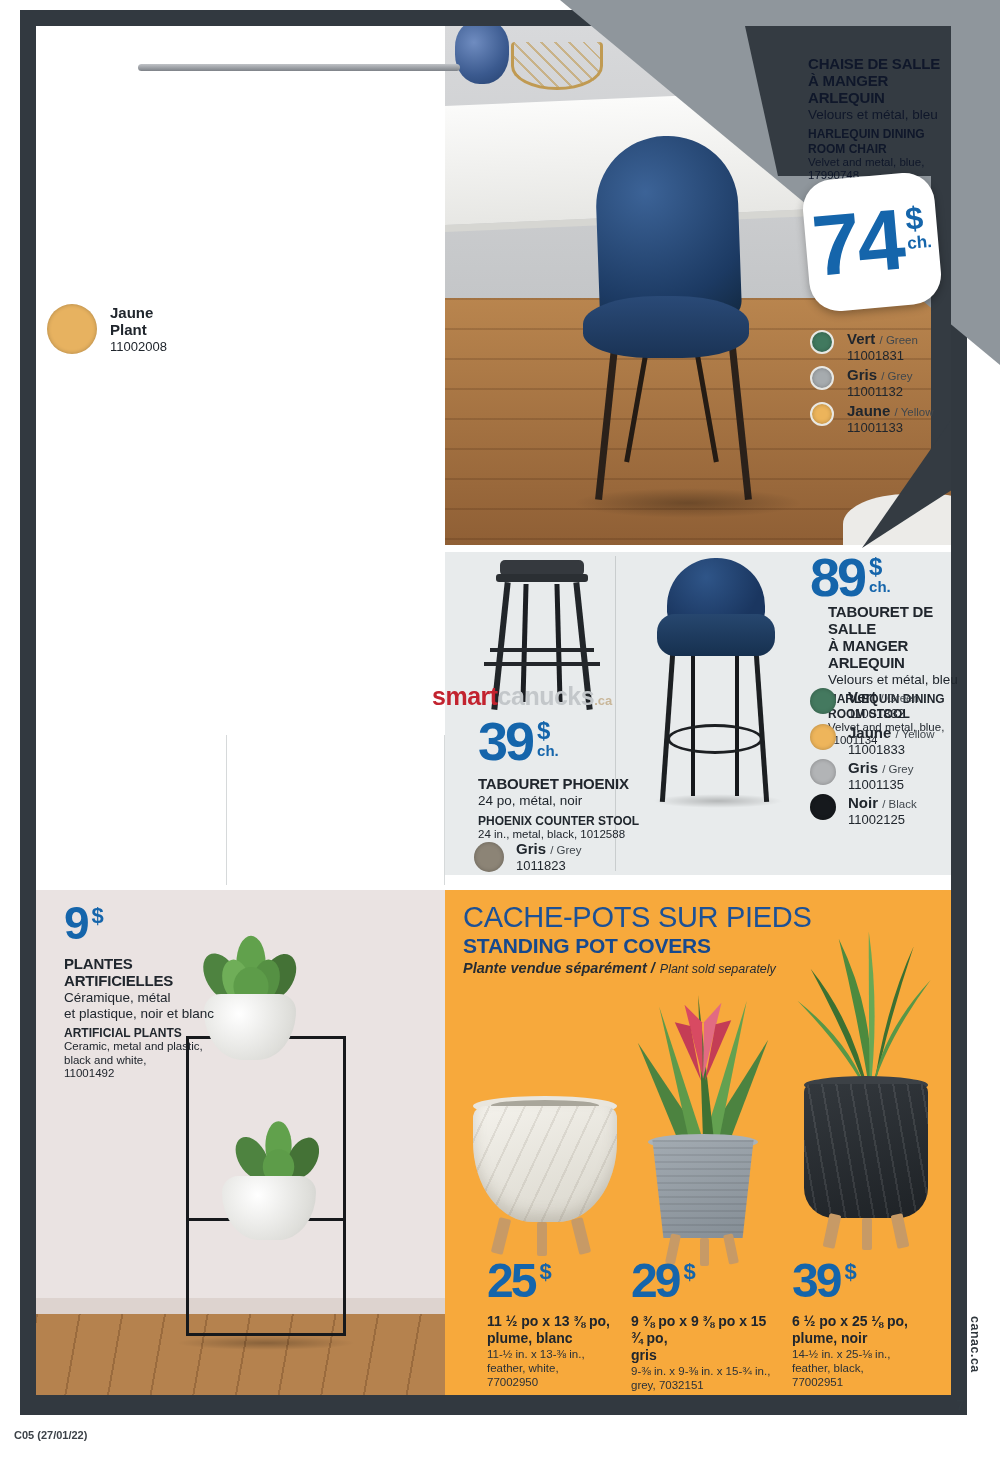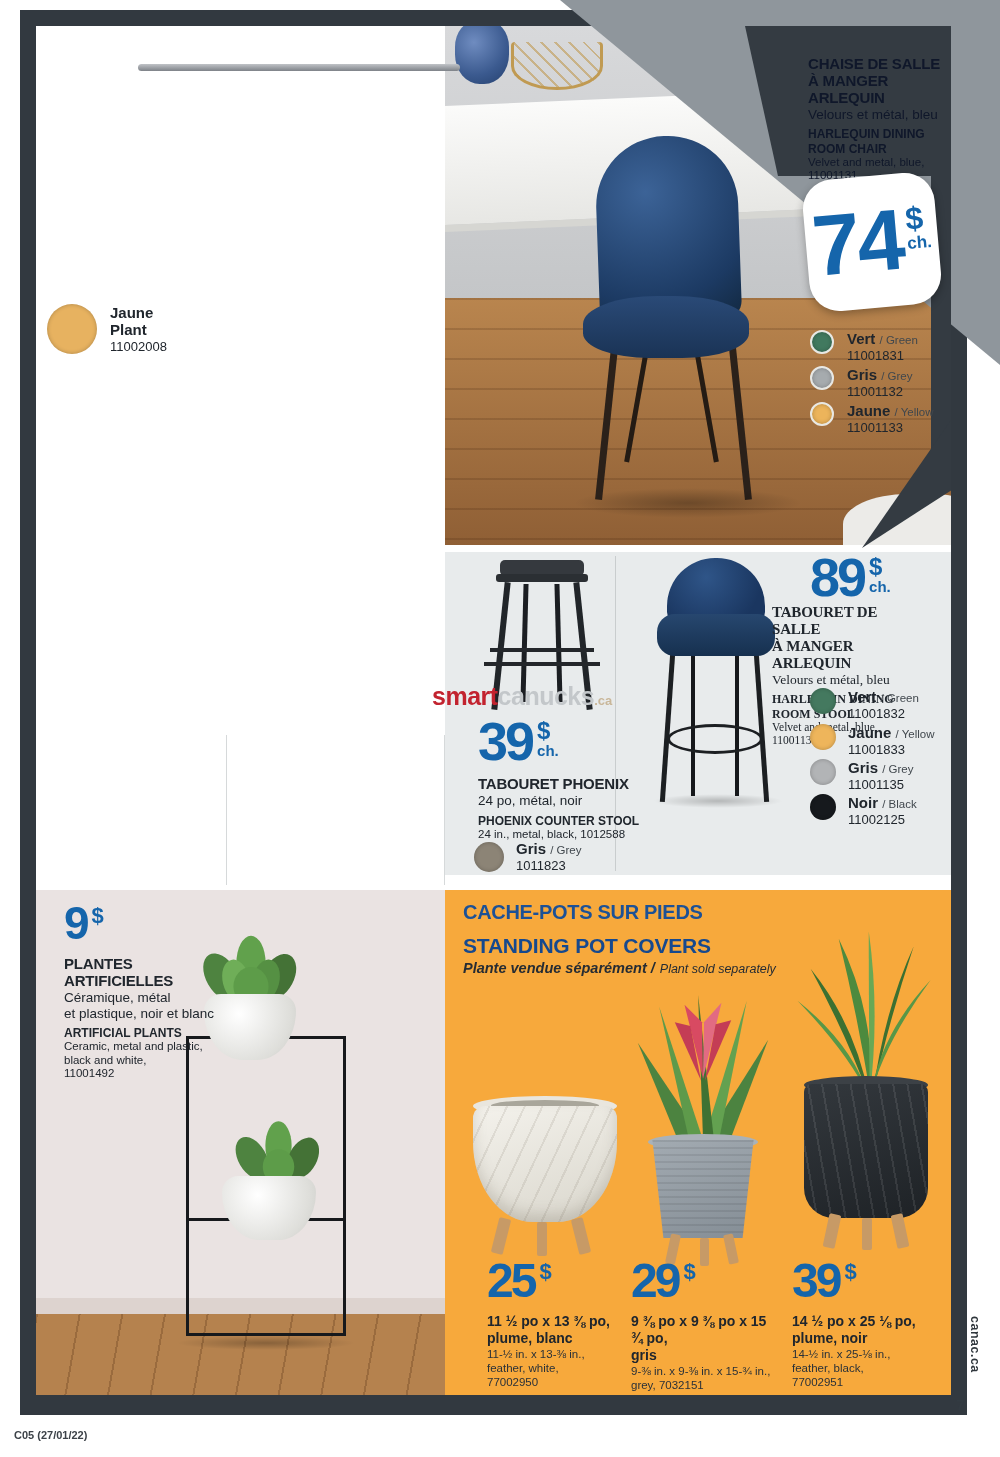--- a/index.html
+++ b/index.html
@@ -108,21 +108,21 @@
     display:flex; align-items:center; justify-content:center; }
 
   .band { left:445px; top:552px; width:506px; height:323px; background:#e8ebec; z-index:2; }
 
   .wm { z-index:6; display:flex; align-items:baseline; font-weight:700; }
   .wm .b { color:#c2232f; font-size:25px; letter-spacing:-.5px; }
   .wm .l { color:#c3c7ca; font-size:25px; letter-spacing:-.5px; }
   .wm .t { color:#c9b79a; font-size:13px; }
 
   .yellow { left:445px; top:890px; width:506px; height:505px; background:#f7a93c; z-index:2; }
-  .yh-fr { font-weight:700; font-size:20px; color:#1c5196; letter-spacing:-.3px; }
+  .yh-fr { font-weight:400; font-size:29px; color:#1c5196; letter-spacing:-.3px; }
   .yh-en { font-weight:700; font-size:21px; color:#16498e; letter-spacing:-.2px; }
   .yh-note { display:flex; gap:5px; align-items:baseline; color:#262c33; }
   .yh-note .f { font-style:italic; font-weight:700; font-size:14.5px; }
   .yh-note .e { font-style:italic; font-size:12.5px; }
   .pspec-fr { font-size:14px; line-height:1.22; color:#20262d; font-weight:700; }
   .pspec-en { font-size:11.5px; line-height:1.22; color:#2a3138; }
 
   .leg { background:#c79a66; position:absolute; border-radius:2px; }
   .vert-txt { writing-mode:vertical-rl; font-weight:700; font-size:12.5px; color:#2f363c; letter-spacing:.5px; }
 </style>
@@ -154,21 +154,21 @@
   <div class="abs corner-tri"></div>
   <div class="abs dk" style="left:745px;top:26px;width:206px;height:150px;clip-path:polygon(0 0,100% 0,100% 100%,16% 100%);"></div>
   <div class="abs dk" style="left:931px;top:26px;width:20px;height:460px;"></div>
   <div class="abs dk" style="left:862px;top:420px;width:89px;height:128px;clip-path:polygon(100% 0,100% 55%,0 100%);"></div>
 
   <div class="abs z5 light small-txt" style="left:808px;top:56px;width:138px;">
     <div class="tfr">CHAISE DE SALLE</div>
     <div class="tfr">À MANGER ARLEQUIN</div>
     <div class="sfr">Velours et métal, bleu</div>
     <div class="ten">HARLEQUIN DINING ROOM CHAIR</div>
-    <div class="sen">Velvet and metal, blue, 11001131</div>
+    <div class="sen">Velvet and metal, blue, 17990748</div>
   </div>
 
   <div class="abs badge74">
     <div class="price p-74">
       <span class="pm">74</span>
       <span class="ps">
         <span class="psup">$</span>
         <span class="punit">ch.</span>
       </span>
     </div>
@@ -360,21 +360,21 @@
     <div class="swcode">1011823</div></span>
   </div>
 
   <div class="abs price p-band" style="left:810px;top:556px;z-index:3;">
     <span class="pm">89</span>
     <span class="ps">
       <span class="psup">$</span>
       <span class="punit">ch.</span>
     </span>
   </div>
-  <div class="abs small-txt" style="left:772px;top:604px;width:140px;z-index:3;font-family:Liberation Serif, serif;">
+  <div class="abs small-txt" style="left:828px;top:604px;width:140px;z-index:3;">
     <div class="tfr">TABOURET DE SALLE</div>
     <div class="tfr">À MANGER ARLEQUIN</div>
     <div class="sfr">Velours et métal, bleu</div>
     <div class="ten">HARLEQUIN DINING ROOM STOOL</div>
     <div class="sen">Velvet and metal, blue, 11001134</div>
   </div>
   <div class="swrow" style="left:810px;top:688px;">
     <span class="dot" style="width: 26px; height: 26px; margin-right: 12px; background: rgb(68, 121, 95);"></span>
     <span><span class="swname"><span>Vert</span> <span class="en">/ Green</span></span>
     <div class="swcode">11001832</div></span>
@@ -525,21 +525,21 @@
     <div class="pspec-en">grey, 7032151</div>
   </div>
 
   <div class="abs price p-pot" style="left:792px;top:1262px;z-index:3;">
     <span class="pm">39</span>
     <span class="ps">
         <span class="psup">$</span>
       </span>
   </div>
   <div class="abs" style="left:792px;top:1313px;width:145px;z-index:3;">
-    <div class="pspec-fr">14 ½ po x 25 ⅛ po,</div>
+    <div class="pspec-fr">6 ½ po x 25 ⅛ po,</div>
     <div class="pspec-fr">plume, noir</div>
     <div class="pspec-en">14-½ in. x 25-⅛ in.,</div>
     <div class="pspec-en">feather, black,</div>
     <div class="pspec-en">77002951</div>
   </div>
 
   <div class="abs" style="left:14px;top:1429px;font-size:11px;font-weight:700;color:#3c4248;">C05 (27/01/22)</div>
   <div class="abs vert-txt" style="left:968px;top:1316px;height:80px;">canac.ca</div>
   <div class="abs" style="left:956px;top:1396px;font-size:15px;font-weight:700;color:#333b42;">7</div>
 

